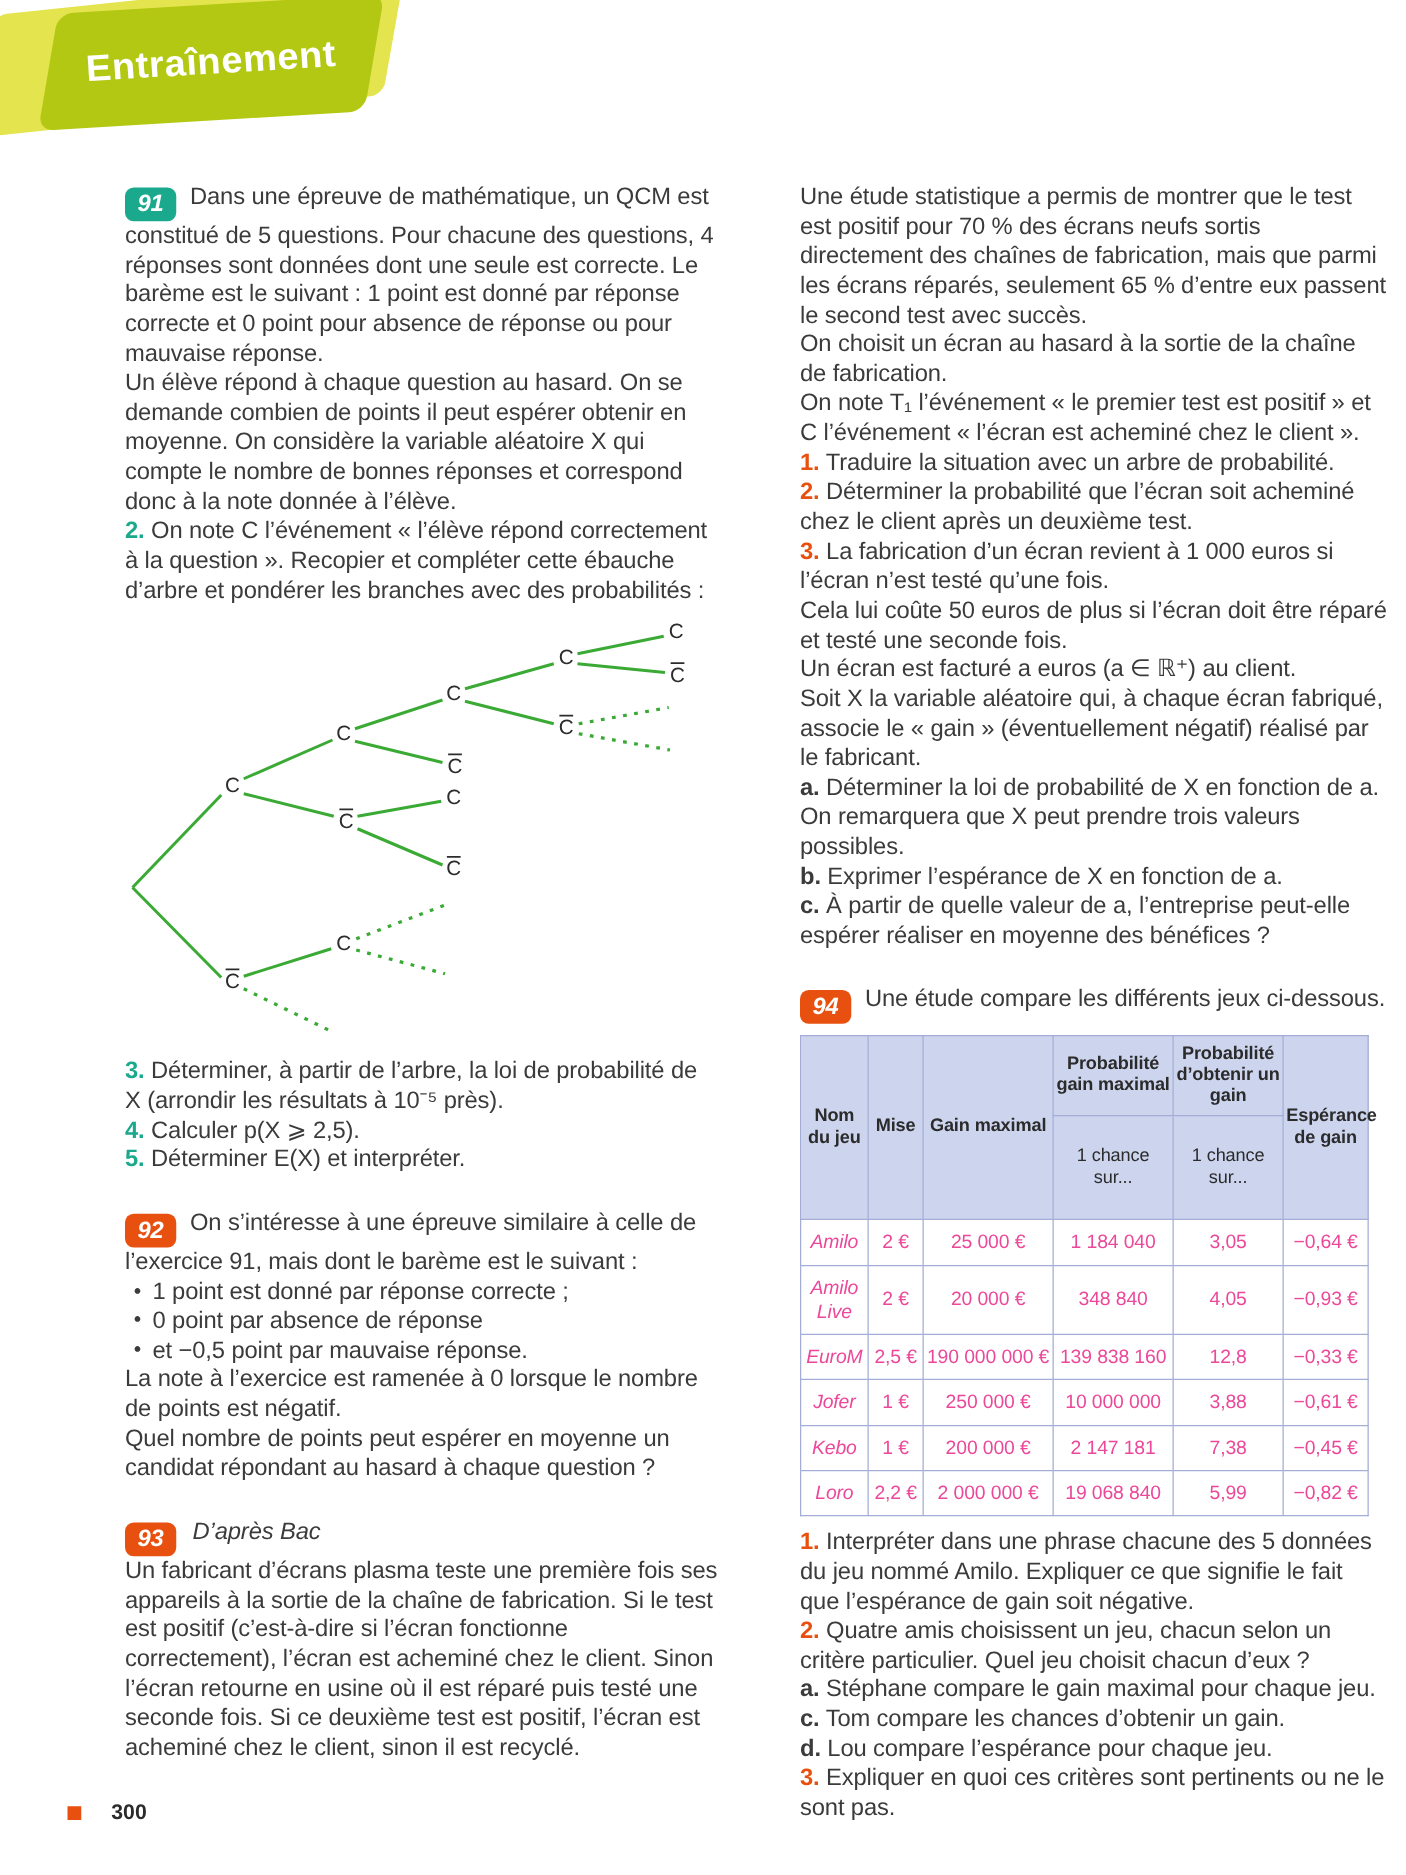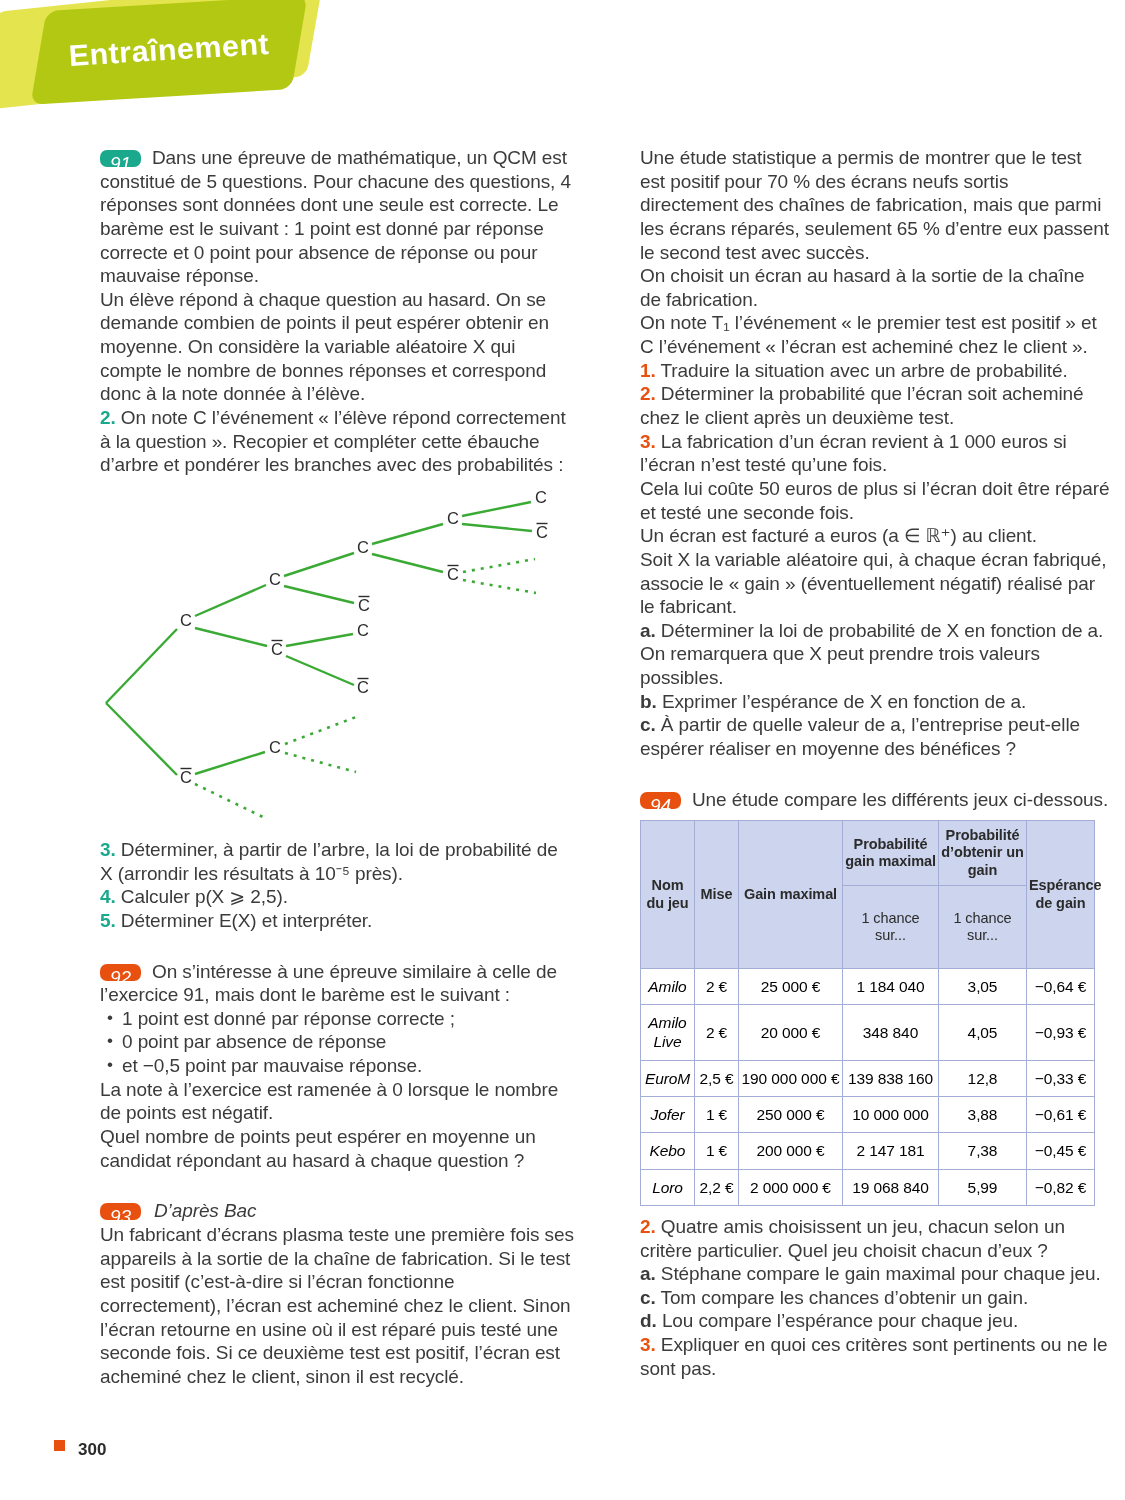--- a/index.html
+++ b/index.html
@@ -23,22 +23,22 @@
   .banner-front{position:absolute;left:40px;top:3px;width:258px;height:94px;
                 background:var(--banner-green);transform:skewX(-13deg) rotate(-3.5deg);
                 border-radius:12px;display:flex;align-items:center;justify-content:center;}
   .banner-text{transform:skewX(13deg);color:#fff;font-weight:bold;font-size:30px;
                letter-spacing:.5px;}
   
   .col{position:absolute;top:146px;font-size:19px;line-height:1.245;letter-spacing:-0.1px;}
   .col-left{left:100px;width:474px;}
   .col-right{left:598px;width:470px;margin-left:42px;}
   p{margin:0;}
-  .badge{display:inline-block;min-width:41px;height:17px;line-height:27px;text-align:center;
-         border-radius:7px;color:#fff;font-weight:normal;font-style:italic;font-size:19px;
+  .badge{display:inline-block;min-width:41px;height:27px;line-height:27px;text-align:center;
+         border-radius:7px;color:#fff;font-weight:bold;font-style:italic;font-size:19px;
          margin-right:11px;vertical-align:-6px;padding:0 3px;}
   .badge.teal{background:var(--teal);}
   .badge.orange{background:var(--orange);}
   .q-num{font-weight:bold;}
   .q-num.teal{color:var(--teal);}
   .q-num.orange{color:var(--orange);}
   .q-let{font-weight:bold;color:var(--text);}
   .ex-tag{font-style:italic;margin-left:2px;}
   .section{margin-top:27px;}
   .bullet-item{padding-left:22px;position:relative;}
@@ -50,25 +50,25 @@
   .tree-label{font-family:"Liberation Sans",sans-serif;font-size:16.5px;fill:#2c2c2c;
               text-anchor:middle;dominant-baseline:middle;}
   .tree-bar{stroke:#2c2c2c;stroke-width:1.4;}
   
   table.games{border-collapse:collapse;table-layout:fixed;width:454px;margin:9px 0 9px 0;}
   table.games th,table.games td{border:1.5px solid var(--table-border);text-align:center;
       vertical-align:middle;}
   table.games th{background:var(--table-header-bg);font-weight:bold;font-size:14.5px;
       line-height:1.18;padding:6px 2px;color:#2b2b2b;}
   table.games th.sub{font-weight:normal;font-size:14.5px;padding:24px 2px;}
-  table.games td{background:#fff;font-size:15.5px;padding:8px 2px;color:#000000;
+  table.games td{background:#fff;font-size:15.5px;padding:8px 2px;color:#ec4899;
       white-space:nowrap;}
   table.games td.game-name{font-style:italic;white-space:normal;}
   
-  .footer{position:absolute;left:54px;top:1440px;display:flex;align-items:flex-start;gap:13px;}
+  .footer{position:absolute;left:54px;top:1440px;display:flex;align-items:center;gap:24px;}
   .page-square{width:11px;height:11px;background:var(--orange);display:inline-block;}
   .page-num{font-weight:bold;font-size:17px;color:#2b2b2b;}
 </style>
 </head>
 <body>
 
 <div class="page">
 
   <div>
     <div class="banner-back"></div>
@@ -233,20 +233,21 @@
               <td class="game-name">Loro</td>
               <td>2,2 €</td>
               <td>2 000 000 €</td>
               <td>19 068 840</td>
               <td>5,99</td>
               <td>−0,82 €</td>
             </tr>
           </tbody>
       </table>
 
+      <p><span class="q-num orange">1.</span> <span>Interpréter dans une phrase chacune des 5 données du jeu nommé Amilo. Expliquer ce que signifie le fait que l’espérance de gain soit négative.</span></p>
       <p><span class="q-num orange">2.</span> <span>Quatre amis choisissent un jeu, chacun selon un critère particulier. Quel jeu choisit chacun d’eux ?</span></p>
       <p><span class="q-let">a.</span> <span>Stéphane compare le gain maximal pour chaque jeu.</span></p>
       <p><span class="q-let">c.</span> <span>Tom compare les chances d’obtenir un gain.</span></p>
       <p><span class="q-let">d.</span> <span>Lou compare l’espérance pour chaque jeu.</span></p>
       <p><span class="q-num orange">3.</span> <span>Expliquer en quoi ces critères sont pertinents ou ne le sont pas.</span></p>
     </div>
 
   </div>
 
   <div class="footer">

